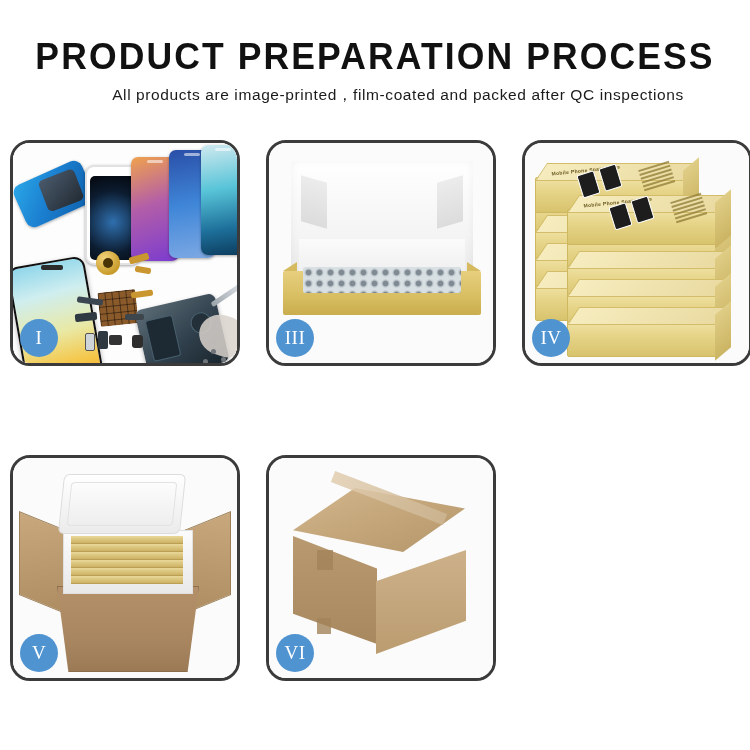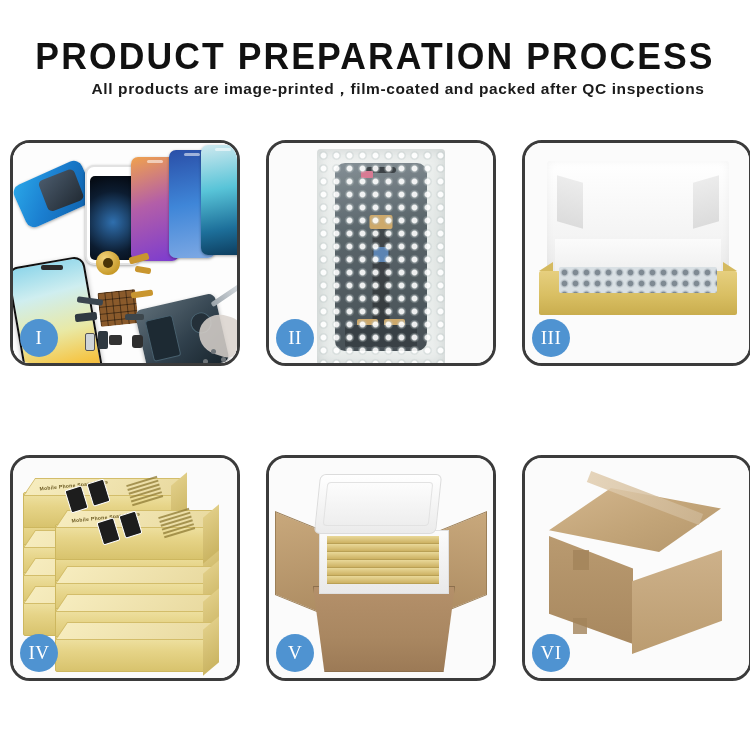--- a/index.html
+++ b/index.html
@@ -16,23 +16,23 @@
   .title{
     font-size:37px;
     font-weight:600;
     letter-spacing:2.2px;
     color:#111111;
     line-height:1;
     font-family:"Liberation Sans","DejaVu Sans",sans-serif;
     transform:scaleX(0.96);
   }
   .subtitle{
-    margin-top:4px;
+    margin-top:10px;
     font-size:15.5px;
-    font-weight:700;
+    font-weight:400;
     letter-spacing:0.6px;
     color:#1b1b1b;
     padding-left:46px;
   }
 
   
   .grid{
     position:absolute;
     left:10px; top:140px;
     width:730px;
@@ -333,36 +333,20 @@
       <div class="flex f7"></div>
       <div class="tweez"></div>
       <div class="hand"></div>
       <div class="scw s1"></div>
       <div class="scw s2"></div>
       <div class="scw s3"></div>
     </div>
     <div class="badge">I</div>
   </div>
 
-  <div class="panel p2">
-    <div class="stage">
-      <div class="bag">
-        <div class="lcd">
-          <span class="lcd-notch"></span>
-          <span class="pinkmark"></span>
-          <span class="cable"></span>
-          <span class="conn l"></span>
-          <span class="conn r"></span>
-          <span class="strip"></span>
-        </div>
-        <div class="bubbles"></div>
-      </div>
-    </div>
-    <div class="badge">II</div>
-  </div>
 
   <div class="panel p3">
     <div class="stage">
       <div class="lid">
         <span class="lidflapL"></span>
           <span class="lidflapR"></span>
       </div>
       <div class="foam"></div>
       <div class="tray"></div>
       <div class="inner"></div>

